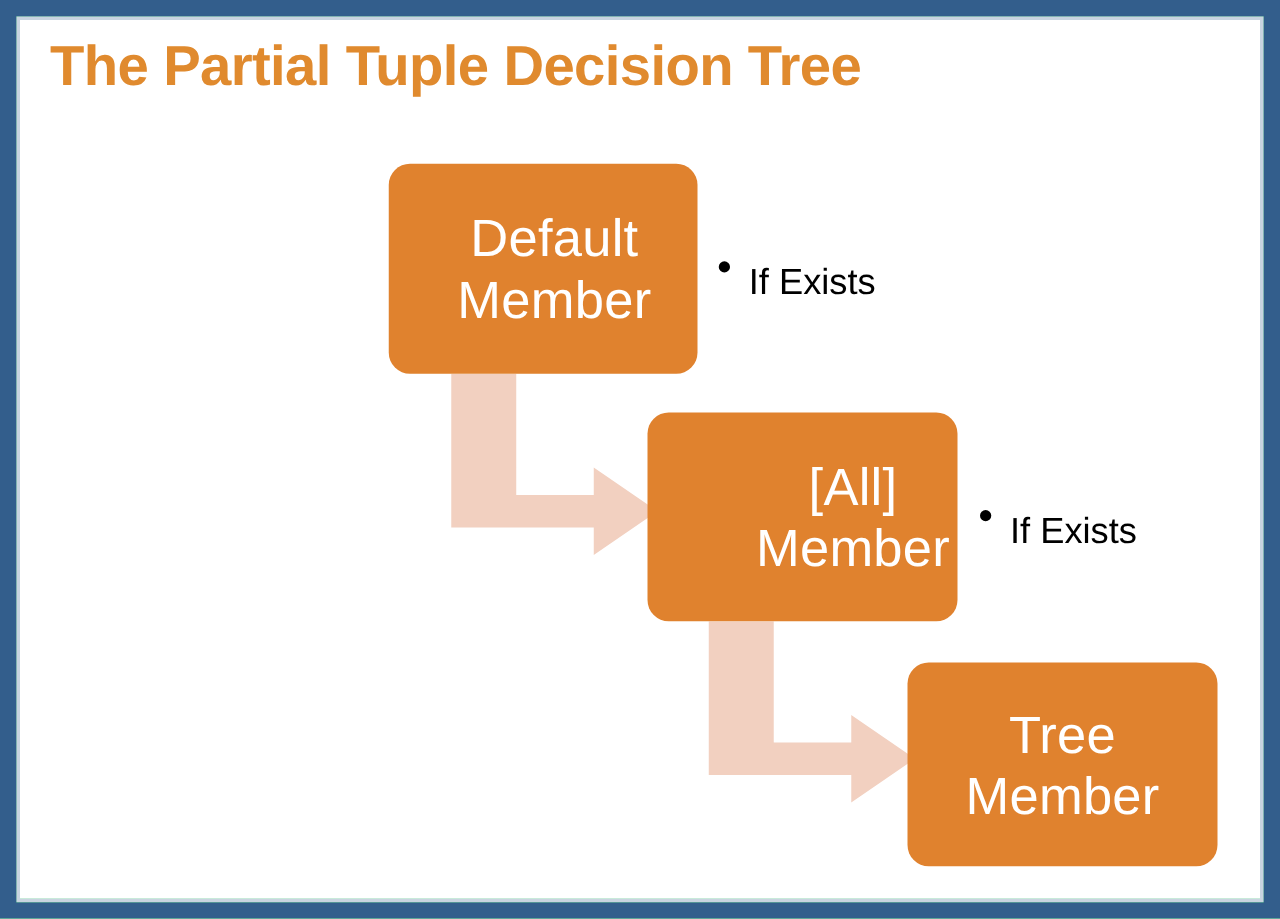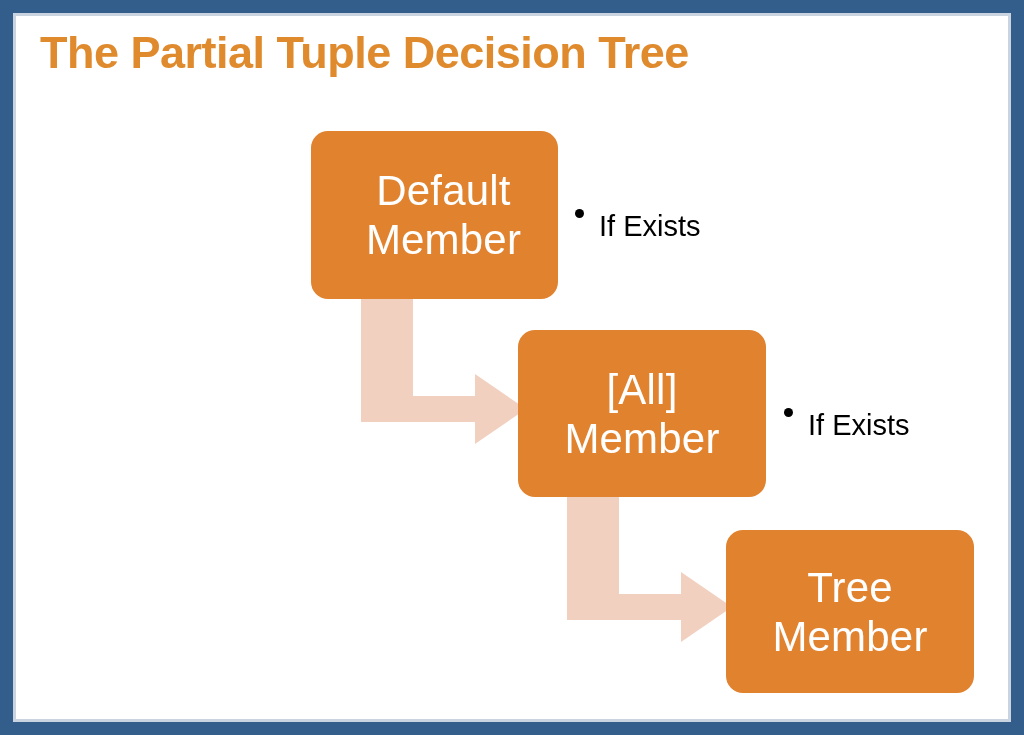--- a/index.html
+++ b/index.html
@@ -81,21 +81,21 @@
     letter-spacing: 0.2px;
     z-index: 3;
   }
   .node-label {
     display: block;
     white-space: pre-line;
     padding: 0 6px;
   }
 
   #node-default { left: 295px; top: 115px; width: 247px; height: 168px; padding-left: 18px; }
-  #node-all     { left: 502px; top: 314px; width: 248px; height: 167px; }
+  #node-all     { left: 502px; top: 314px; width: 248px; height: 167px; justify-content: flex-end; }
   #node-first   { left: 710px; top: 514px; width: 248px; height: 163px; }
 
   
   .connector {
     position: absolute;
     z-index: 2;
   }
   #connector-1 { left: 327px; top: 283px; width: 200px; height: 156px; }
   #connector-2 { left: 533px; top: 481px; width: 200px; height: 156px; }
 

